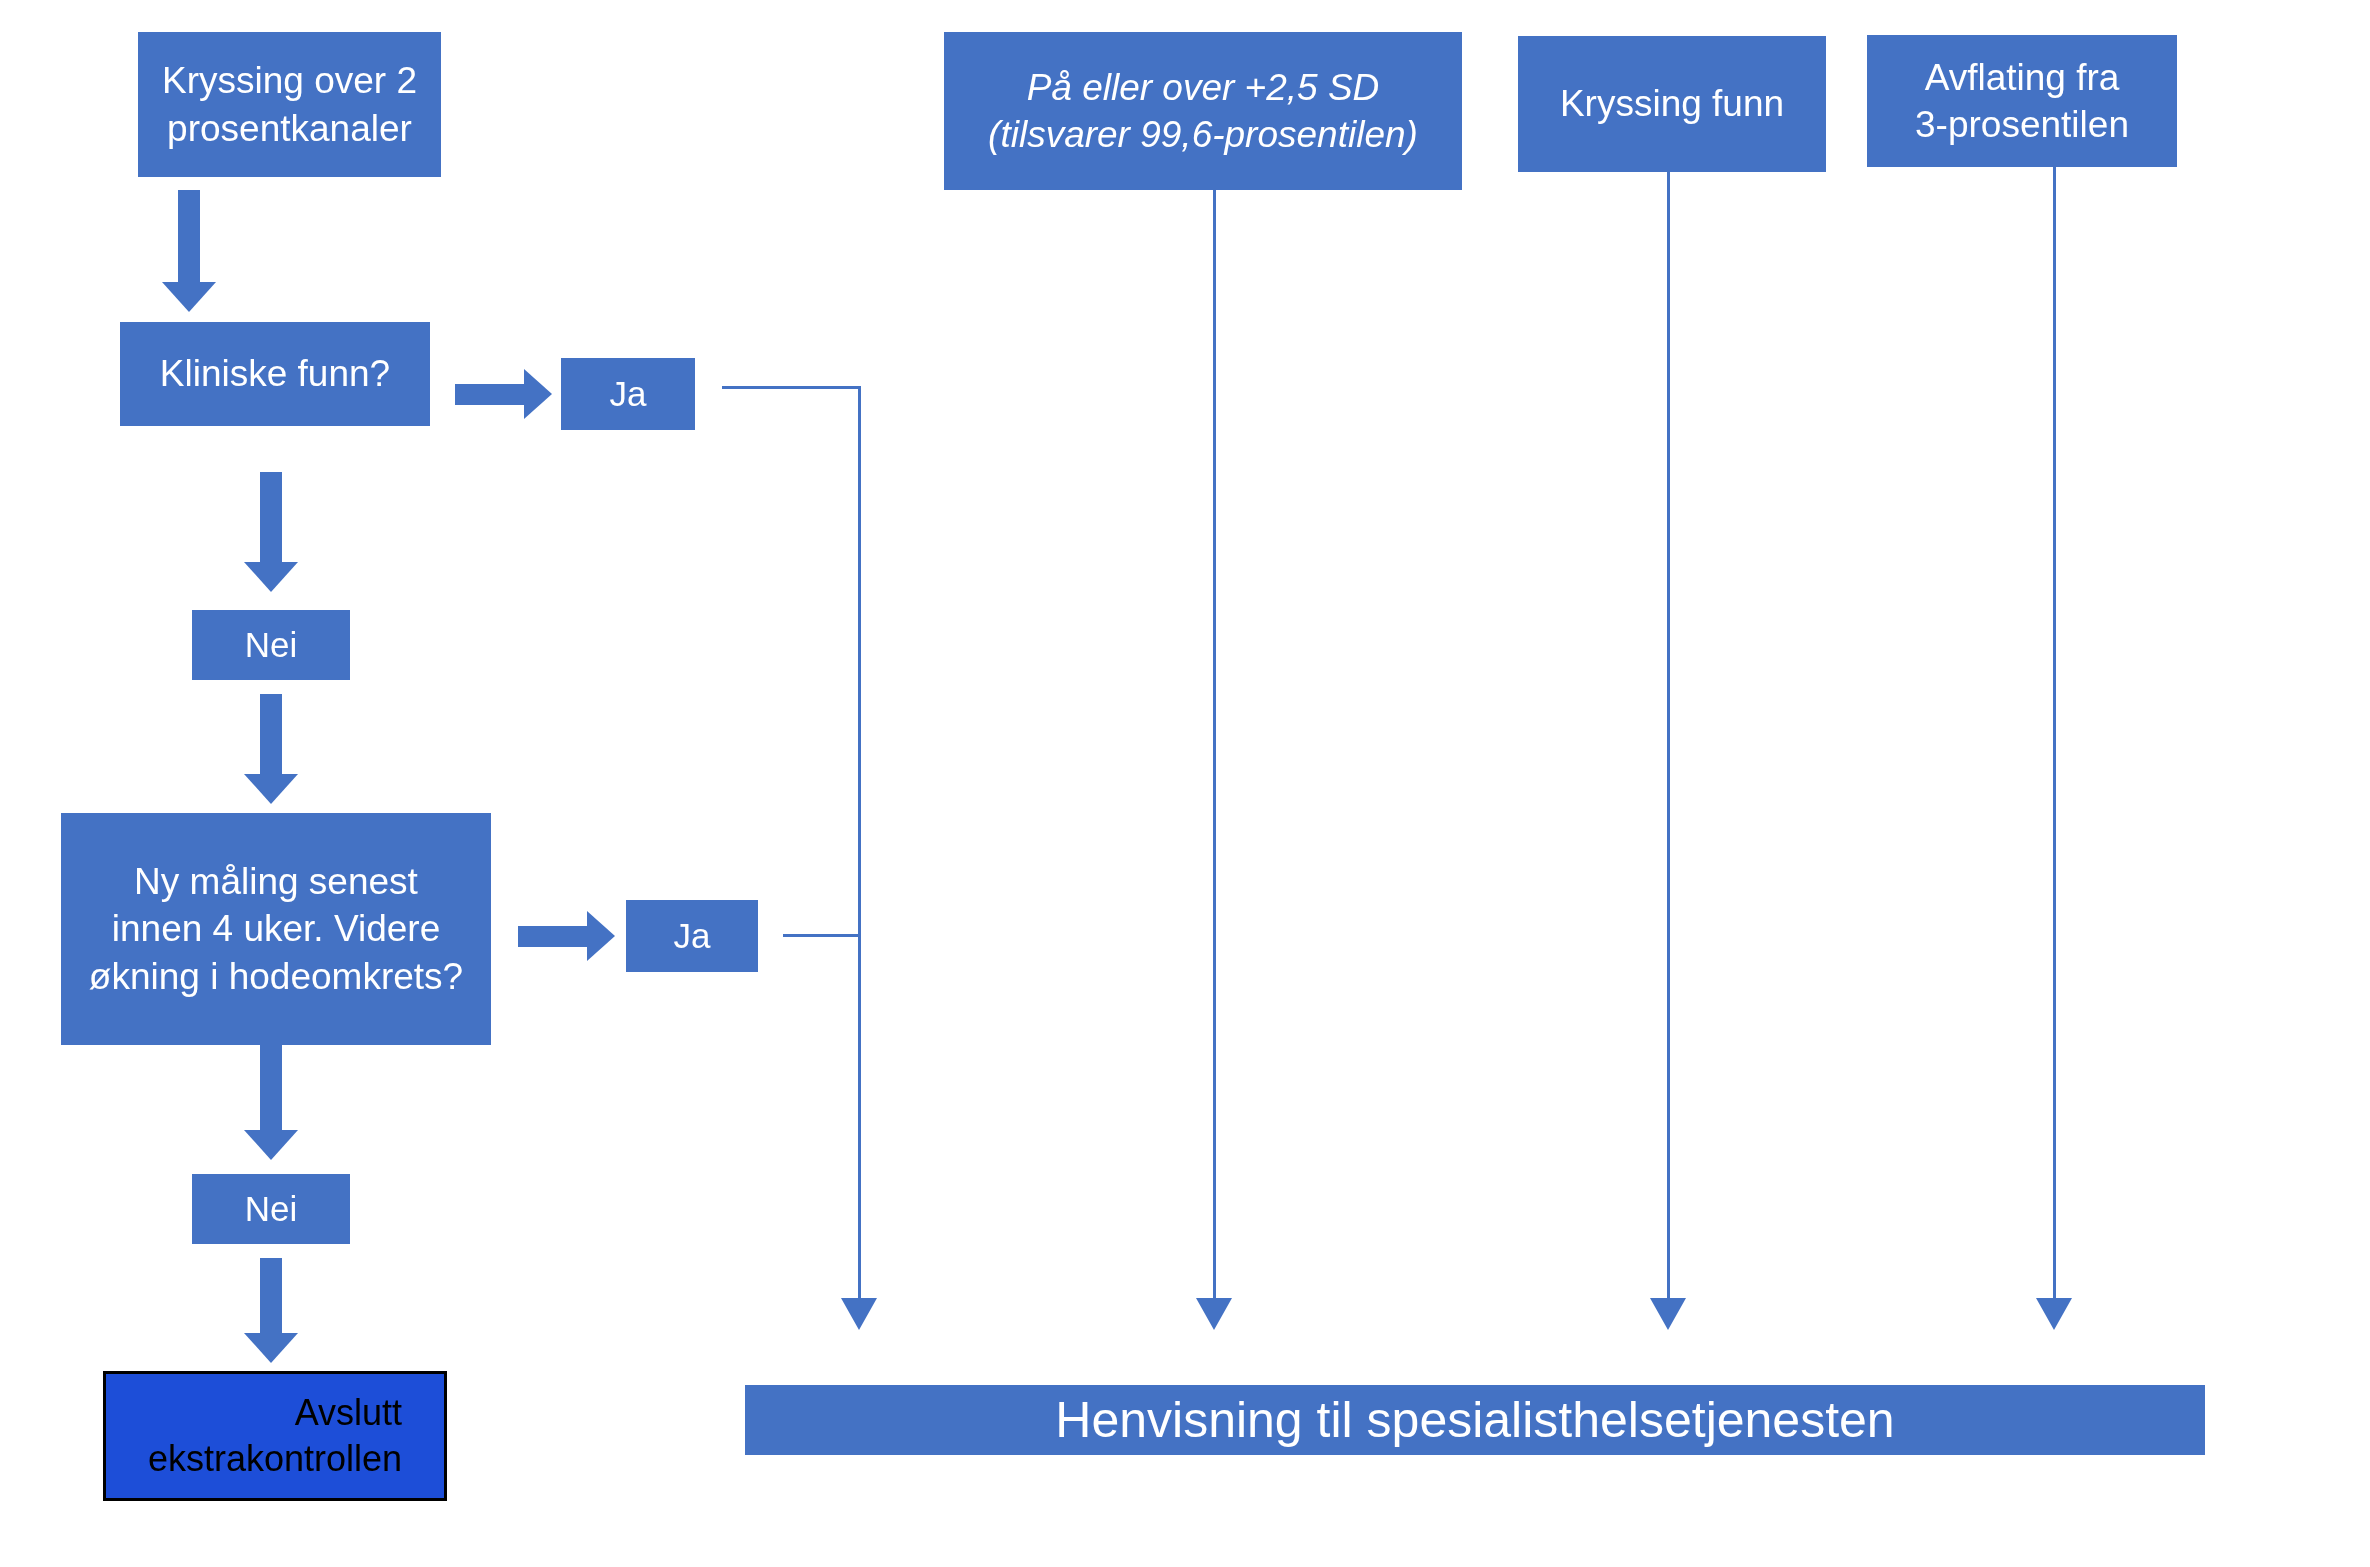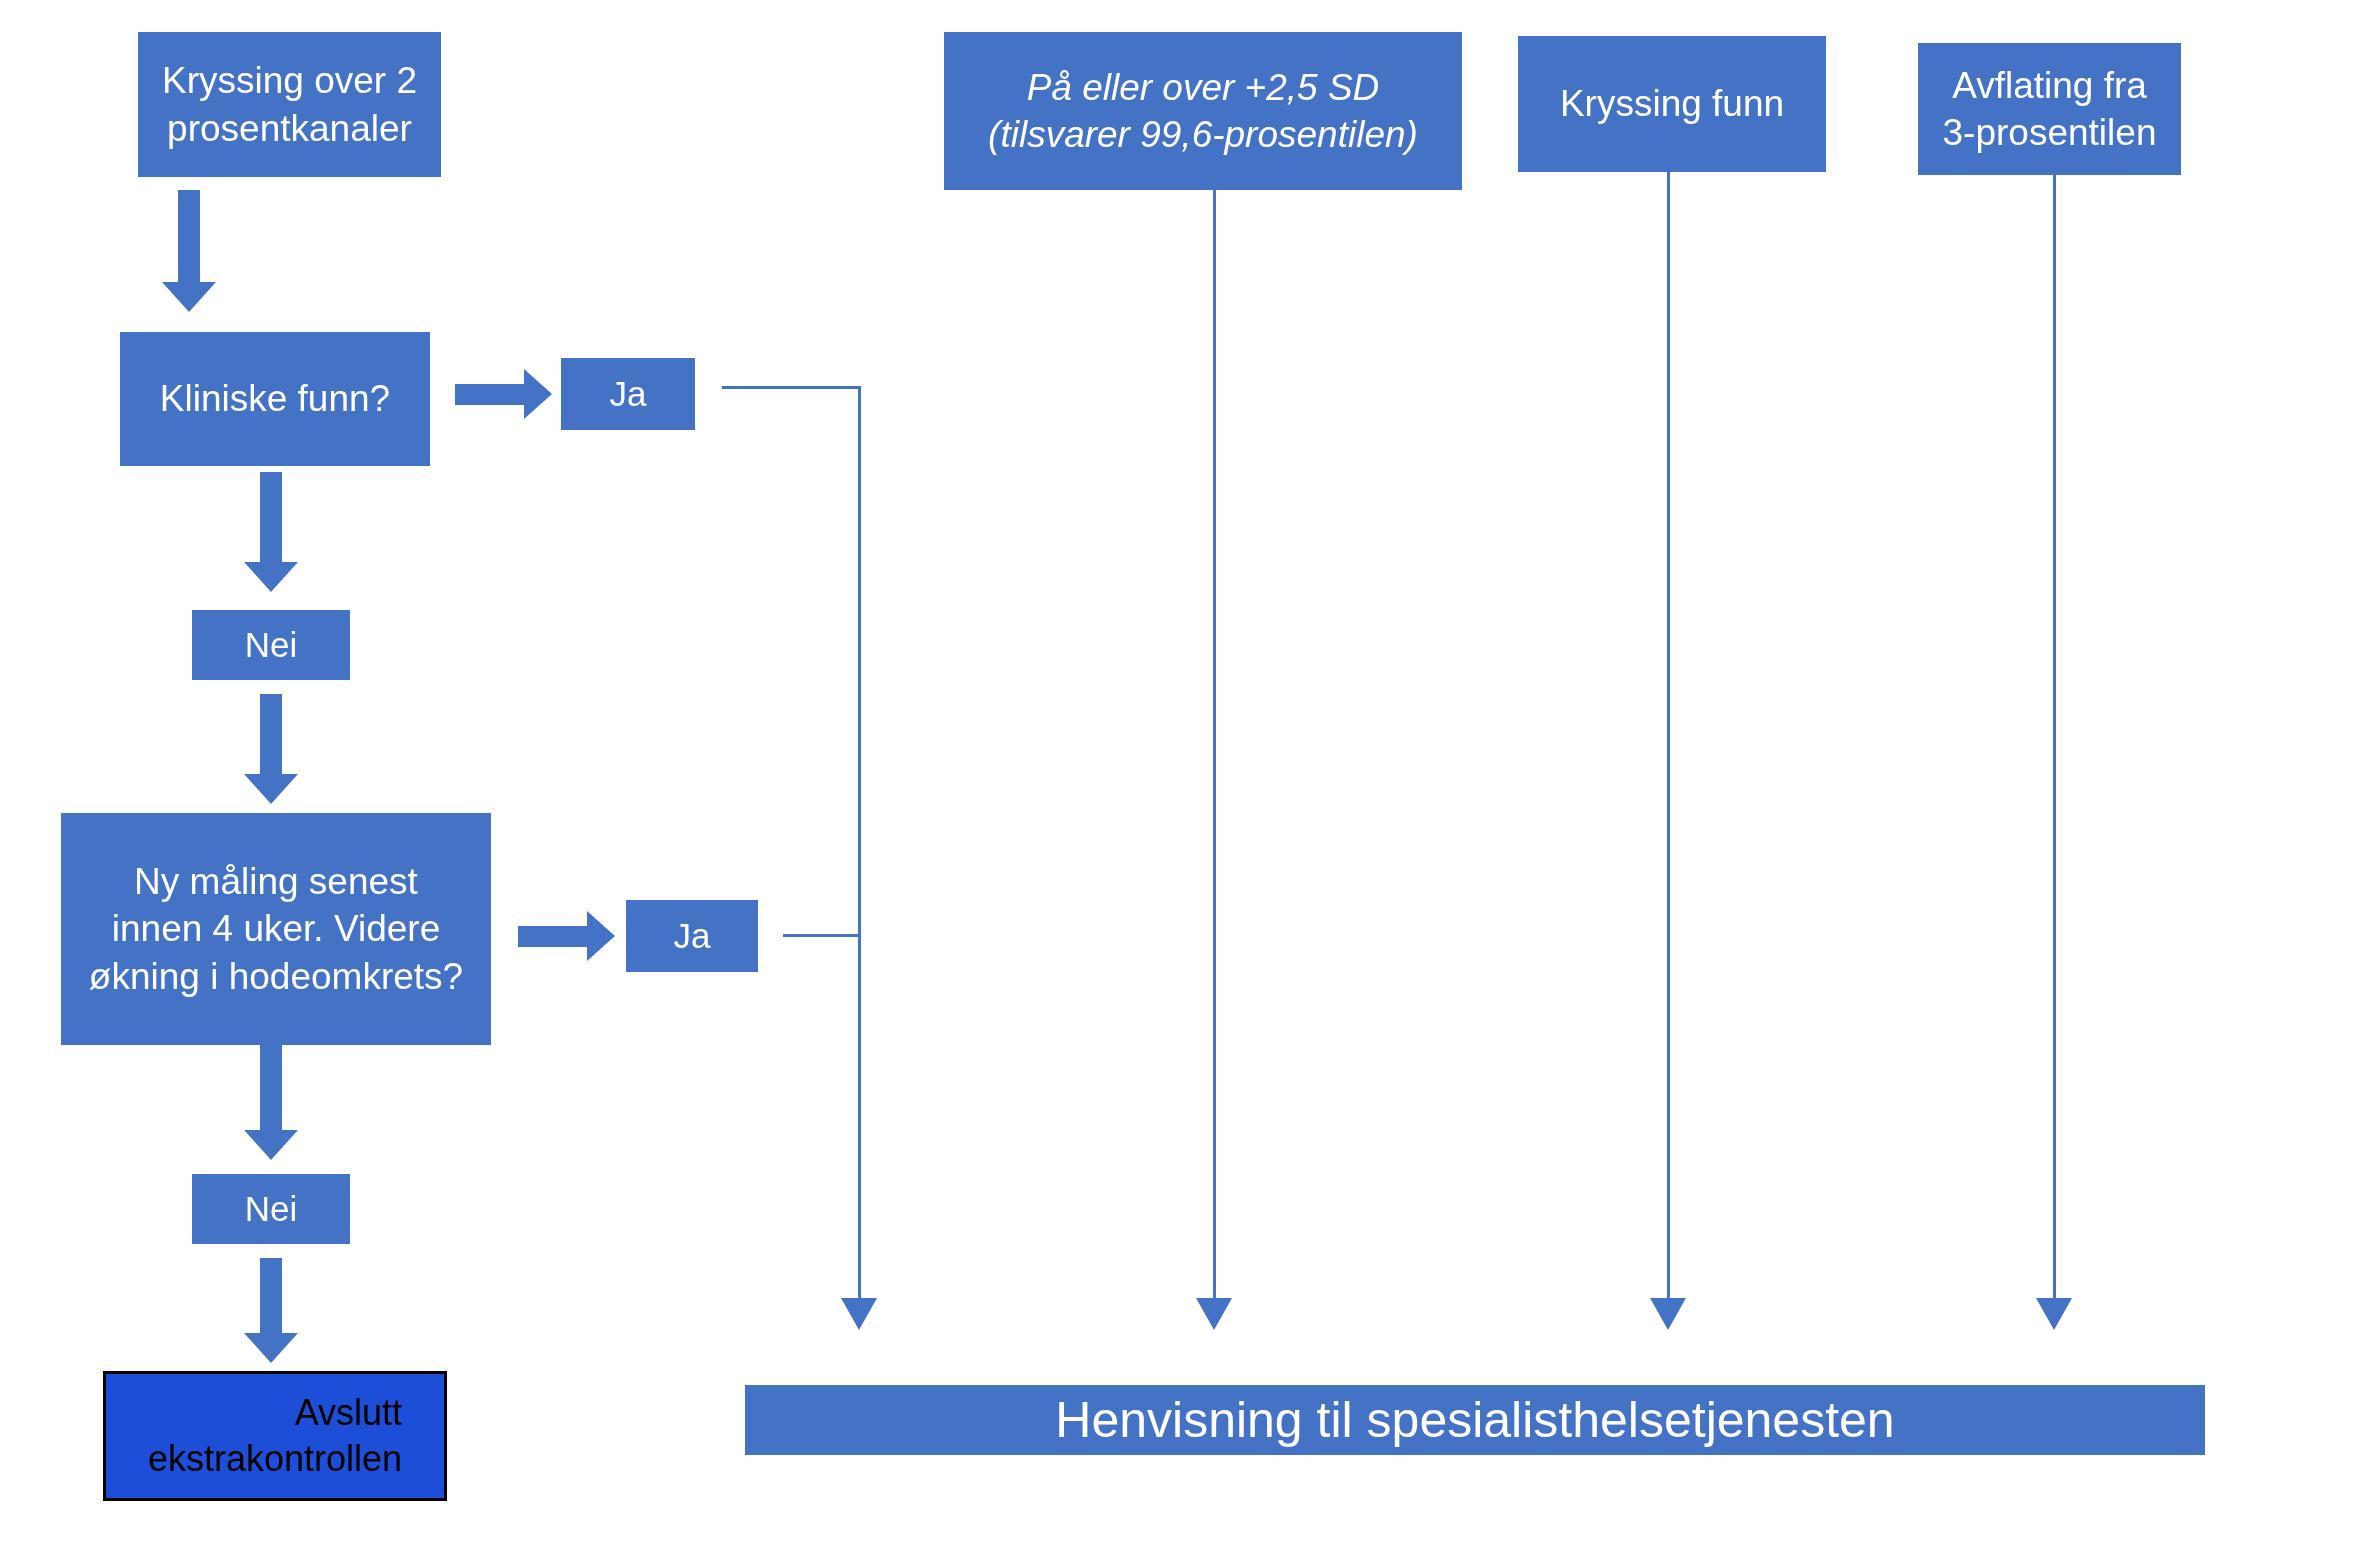--- a/index.html
+++ b/index.html
@@ -31,31 +31,31 @@
     padding: 2px 6px;
   }
   .node.outline {
     background: #1d4ed8;
     color: #000000;
     border: 3px solid #000000;
     text-align: right;
   }
   
   #n-kryssing      { left:138px; top:32px;   width:303px; height:145px; font-size:37px; }
-  #n-kliniske-q    { left:120px; top:332px;  width:310px; height:134px; font-size:37px; }
+  #n-kliniske-q    { left:120px; top:322px;  width:310px; height:104px; font-size:37px; }
   #n-ja-1          { left:561px; top:358px;  width:134px; height:72px;  font-size:35px; }
   #n-nei-1         { left:192px; top:610px;  width:158px; height:70px;  font-size:35px; }
   #n-nymaling      { left:61px;  top:813px;  width:430px; height:232px; font-size:37px; }
   #n-ja-2          { left:626px; top:900px;  width:132px; height:72px;  font-size:35px; }
   #n-nei-2         { left:192px; top:1174px; width:158px; height:70px;  font-size:35px; }
   #n-avslutt       { left:103px; top:1371px; width:344px; height:130px; font-size:36px; }
 
   #n-sd            { left:944px;  top:32px; width:518px; height:158px; font-size:37px;font-style:italic; }
   #n-kliniske-2    { left:1518px; top:36px; width:308px; height:136px; font-size:37px; }
-  #n-avflating     { left:1918px; top:35px; width:263px; height:132px; font-size:37px;margin-top:8px; }
+  #n-avflating     { left:1867px; top:35px; width:310px; height:132px; font-size:37px; }
 
   #n-henvisning {
     left: 745px; top: 1385px; width: 1460px; height: 70px;
     font-size: 50px;
   }
 
   
   .blockarrow-down {
     position: absolute;
     width: 54px;

